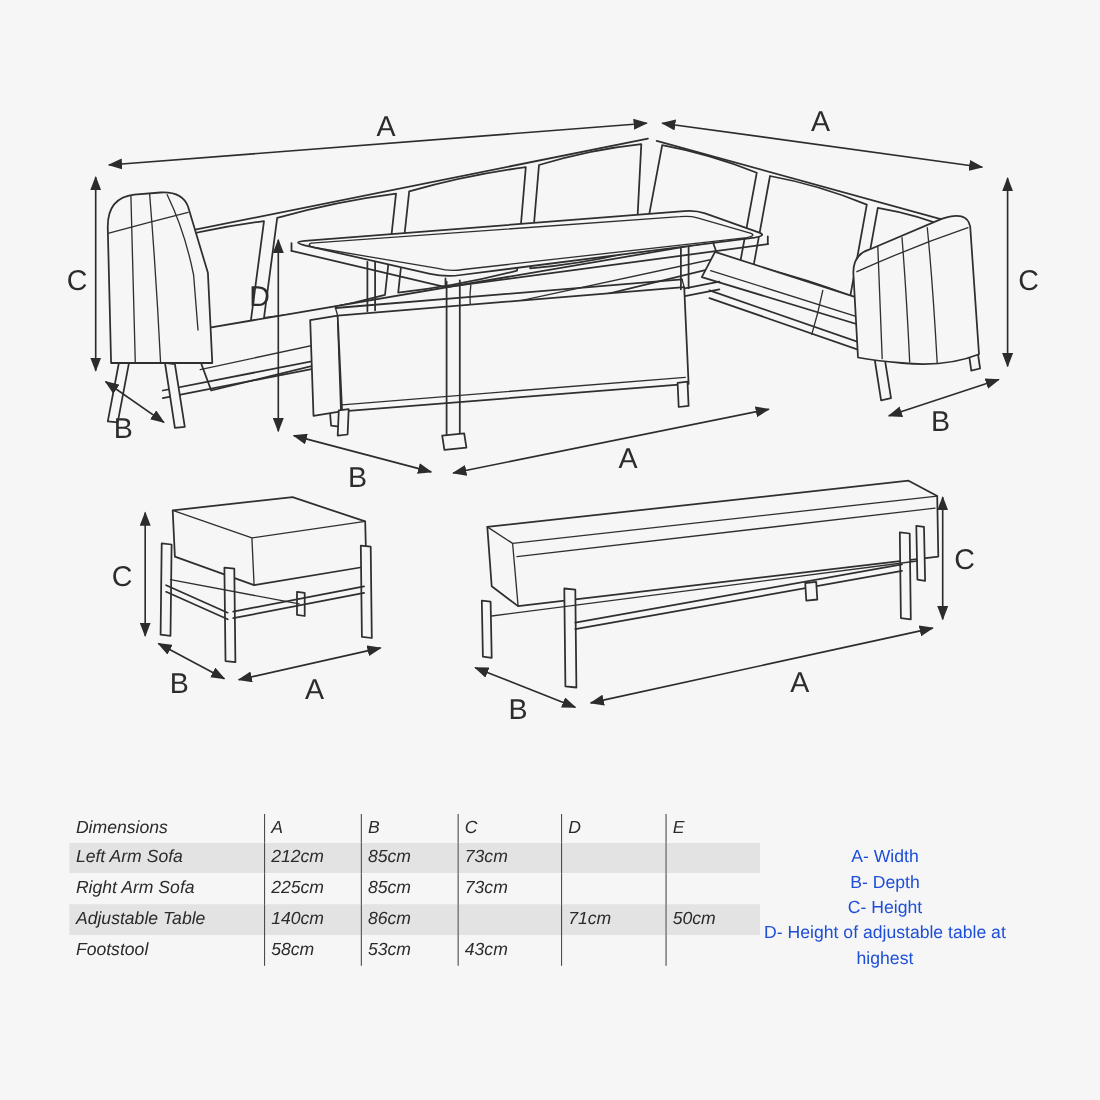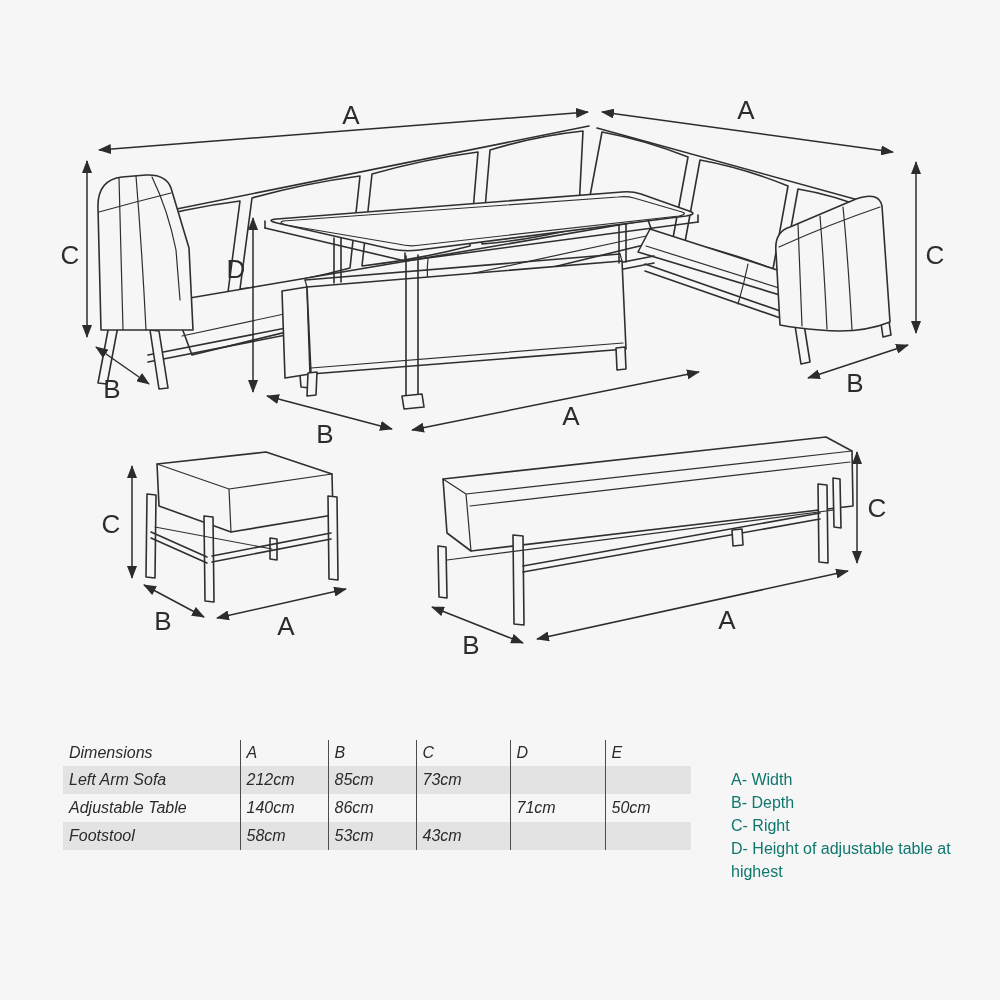--- a/index.html
+++ b/index.html
@@ -29,22 +29,22 @@
   table.spec-table td { height:28px;margin-left:28px; }
   table.spec-table th, table.spec-table td {
     text-align:left; vertical-align:middle;
     padding:0 0 0 6px; overflow:hidden; white-space:nowrap;
   }
   table.spec-table th + th, table.spec-table td + td { border-left:1px solid #4d4d4d; }
   table.spec-table tbody tr:nth-child(odd) { background:#e3e3e3; }
 
   
   .legend {
-    position:absolute; left:731px; top:768px; width:233px;
-    font-size:16px; line-height:23px; color:#0f766e;
+    position:absolute; left:688px; top:768px; width:233px;
+    font-size:16px; line-height:23px; color:#1d4ed8;text-align:center;
   }
 </style>
 </head>
 <body>
 
 <div class="stage">
 
   <svg class="diagram" width="1000" height="700" viewBox="0 0 1000 700">
     <defs>
       <marker id="ah" viewBox="0 0 13 10" markerWidth="13" markerHeight="10" refX="12" refY="5" orient="auto-start-reverse" markerUnits="userSpaceOnUse">
@@ -200,20 +200,28 @@
     <tbody>
       <tr>
         <td>Left Arm Sofa</td>
         <td>212cm</td>
         <td>85cm</td>
         <td>73cm</td>
         <td></td>
         <td></td>
       </tr>
       <tr>
+        <td>Right Arm Sofa</td>
+        <td>225cm</td>
+        <td>85cm</td>
+        <td>73cm</td>
+        <td></td>
+        <td></td>
+      </tr>
+      <tr>
         <td>Adjustable Table</td>
         <td>140cm</td>
         <td>86cm</td>
         <td></td>
         <td>71cm</td>
         <td>50cm</td>
       </tr>
       <tr>
         <td>Footstool</td>
         <td>58cm</td>
@@ -221,17 +229,17 @@
         <td>43cm</td>
         <td></td>
         <td></td>
       </tr>
     </tbody>
   </table>
 
   <div class="legend">
     <div class="legend-item">A- Width</div>
     <div class="legend-item">B- Depth</div>
-    <div class="legend-item">C- Right</div>
+    <div class="legend-item">C- Height</div>
     <div class="legend-item">D- Height of adjustable table at highest</div>
   </div>
 
 </div>
 
 </body></html>

